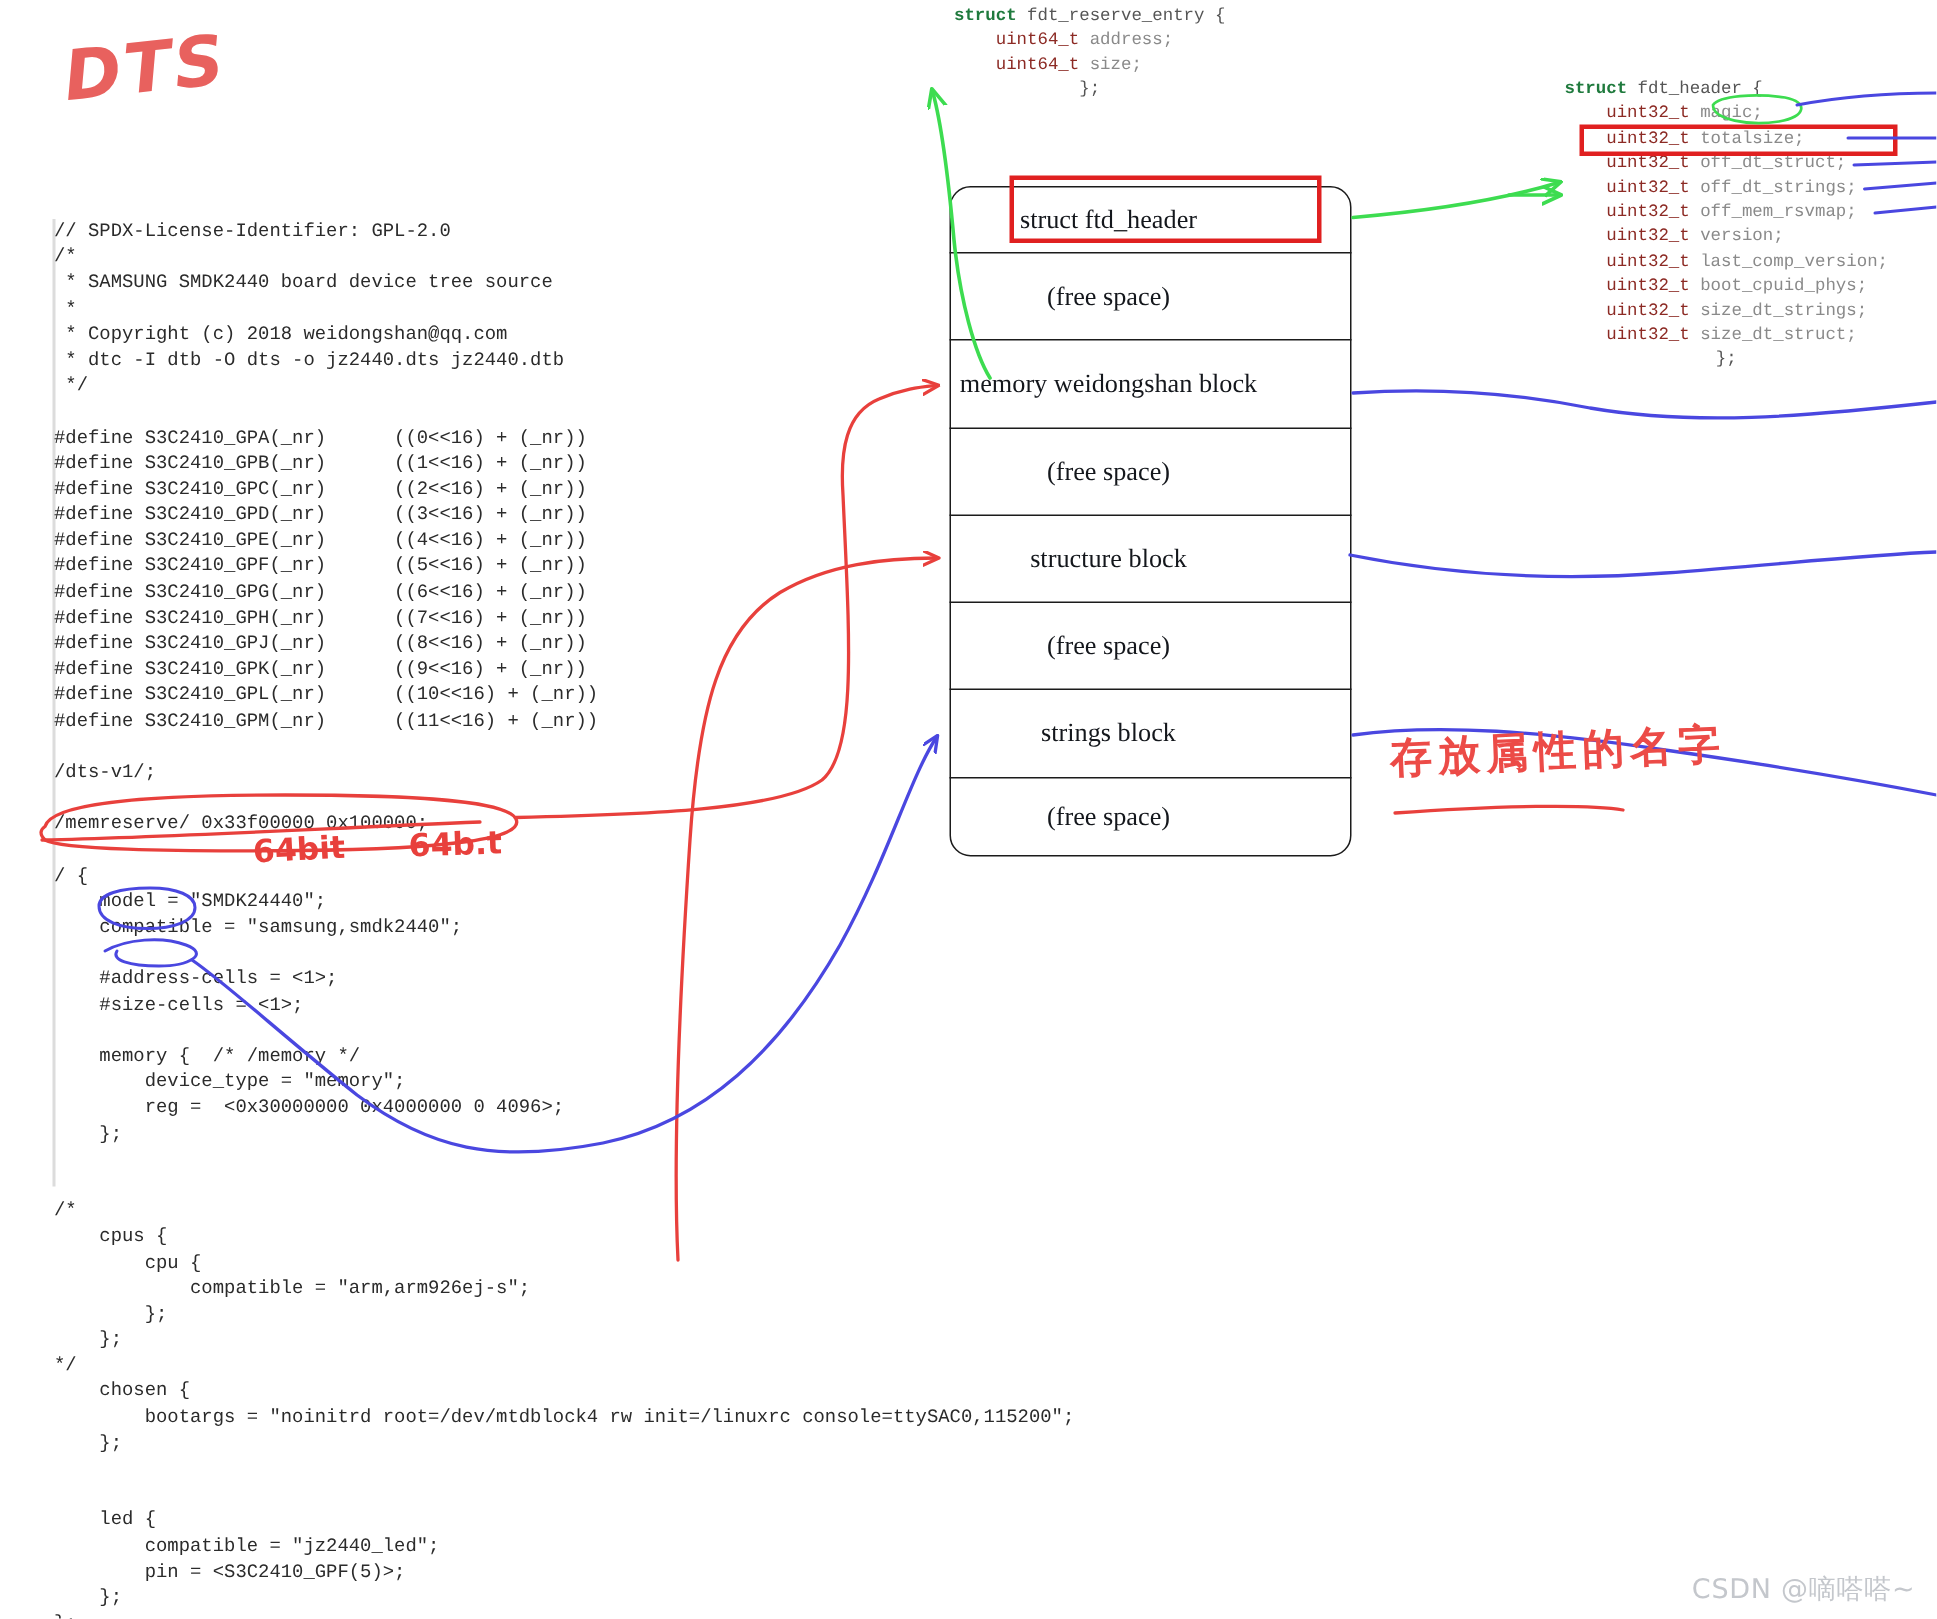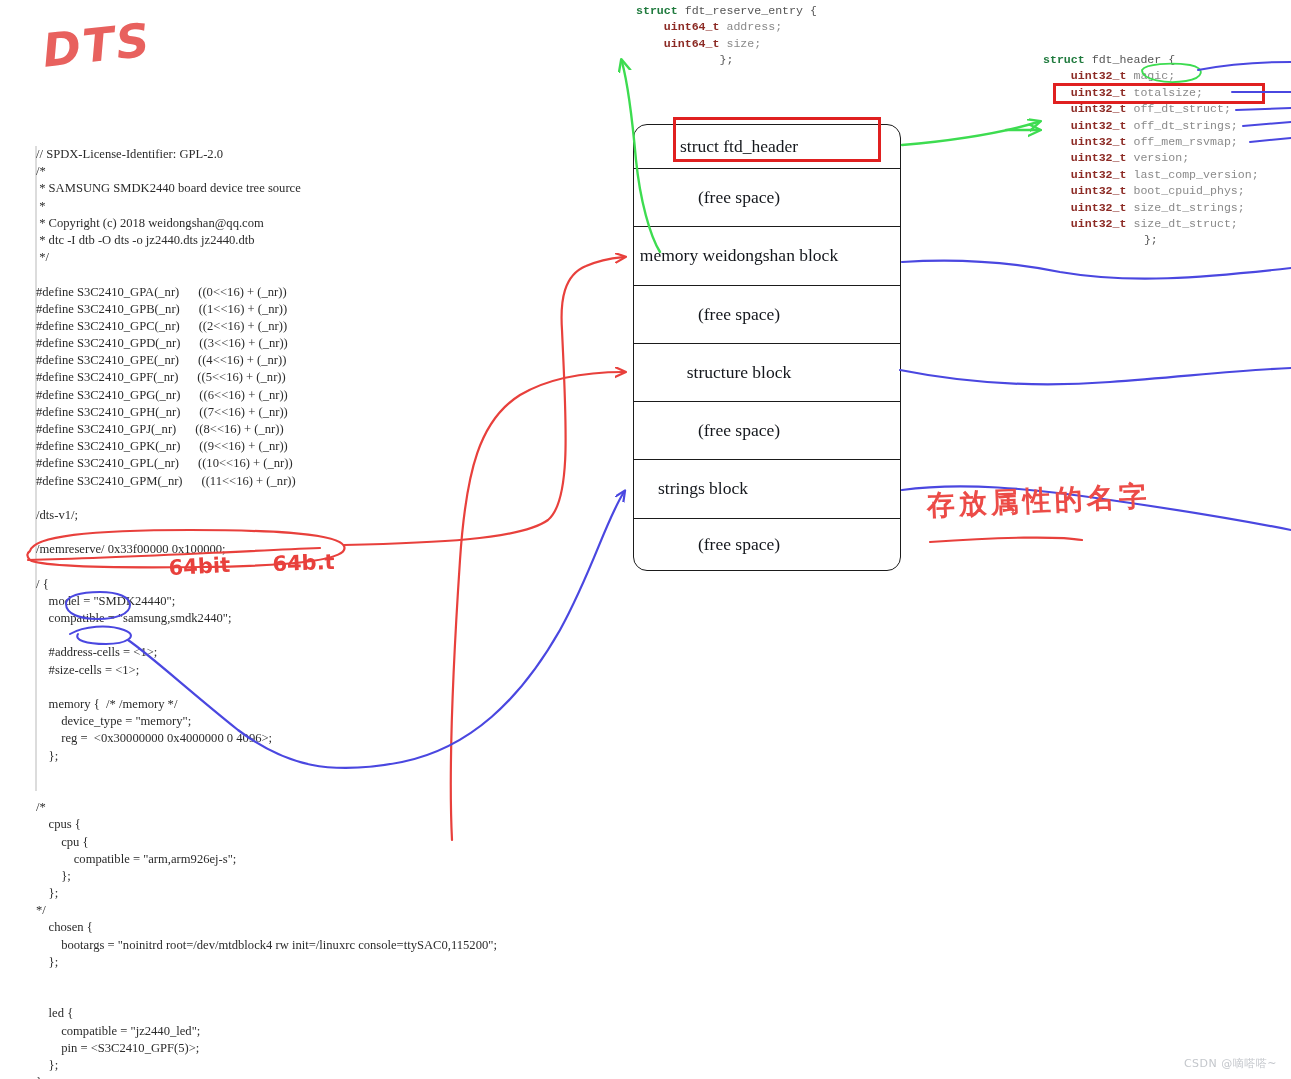--- a/index.html
+++ b/index.html
@@ -14,32 +14,32 @@
   .codepane{
     position:absolute;
     font-family:"Liberation Mono","DejaVu Sans Mono",monospace;
     white-space:pre;
   }
   #dts-code{
     left:36px;top:146px;
     font-size:12.6px;line-height:17.2px;
     color:#2b2b2b;
   }
-  #dts-code .ln{display:block;height:17.2px;font-family:Liberation Serif, serif;}
+  #dts-code .ln{display:block;height:17.2px;}
 
   .structpane{
     position:absolute;
     font-family:"Liberation Mono","DejaVu Sans Mono",monospace;
     white-space:pre;font-size:11.6px;line-height:16.4px;
   }
   #reserve-struct{left:636px;top:3px;}
   #header-struct{left:1043px;top:52px;}
   .structpane .ln{display:block;}
   .kw{color:#1f7a3d;font-weight:bold;}
-  .ty{color:#8c2a24;font-weight:bold;}
+  .ty{color:#8c2a24;font-weight:normal;}
   .nm{color:#8a8a8a;}
   .pl{color:#555555;text-align:center;}
 
   
   #fdt-box{
     position:absolute;left:633px;top:124px;width:268px;height:447px;
     border:1.6px solid #1b1b1b;border-radius:14px;box-sizing:border-box;
     background:transparent;
   }
   .fdt-row{
@@ -68,21 +68,21 @@
          transform-origin:left top;color:#ec4b47;}
 
   
   .redbox{position:absolute;border:3px solid #e02020;box-sizing:border-box;}
   #redbox-ftd{left:673px;top:117px;width:208px;height:45px;}
   #redbox-total{left:1053px;top:83px;width:212px;height:21px;}
 
   
   #watermark{
     position:absolute;right:14px;bottom:8px;
-    font-size:11px;color:#c4c7cc;letter-spacing:.5px;
+    font-size:18px;color:#c4c7cc;letter-spacing:.5px;
     font-family:"DejaVu Sans",sans-serif;
   }
 
   
   #gutter{position:absolute;left:35px;top:146px;width:2px;height:645px;
           background:#dcdcdc;}
 </style>
 </head>
 <body>
 
@@ -107,21 +107,21 @@
     </div>
     <div class="fdt-row" style="top: 285px; left: 633px; height: 58px;">
       <span>(free space)</span>
     </div>
     <div class="fdt-row" style="top: 343px; left: 633px; height: 58px;">
       <span>structure block</span>
     </div>
     <div class="fdt-row" style="top: 401px; left: 633px; height: 58px;">
       <span>(free space)</span>
     </div>
-    <div class="fdt-row" style="top: 459px; left: 597px; height: 58px;">
+    <div class="fdt-row" style="top: 459px; left: 633px; height: 58px;">
       <span>strings block</span>
     </div>
     <div class="fdt-row" style="top: 517px; left: 633px; height: 54px;">
       <span>(free space)</span>
     </div>
     <div class="rowline" style="top: 168px;"></div>
     <div class="rowline" style="top: 226px;"></div>
     <div class="rowline" style="top: 285px;"></div>
     <div class="rowline" style="top: 343px;"></div>
     <div class="rowline" style="top: 401px;"></div>

